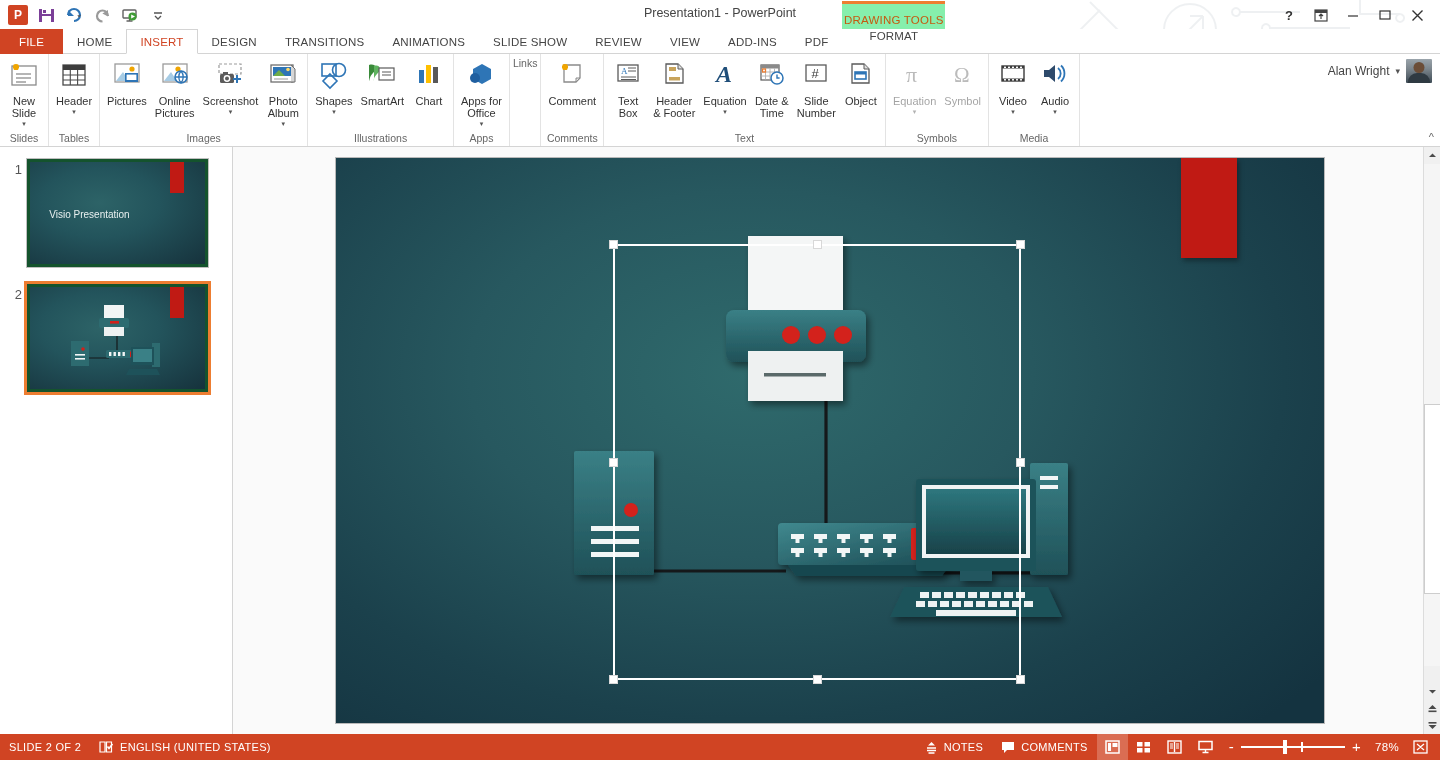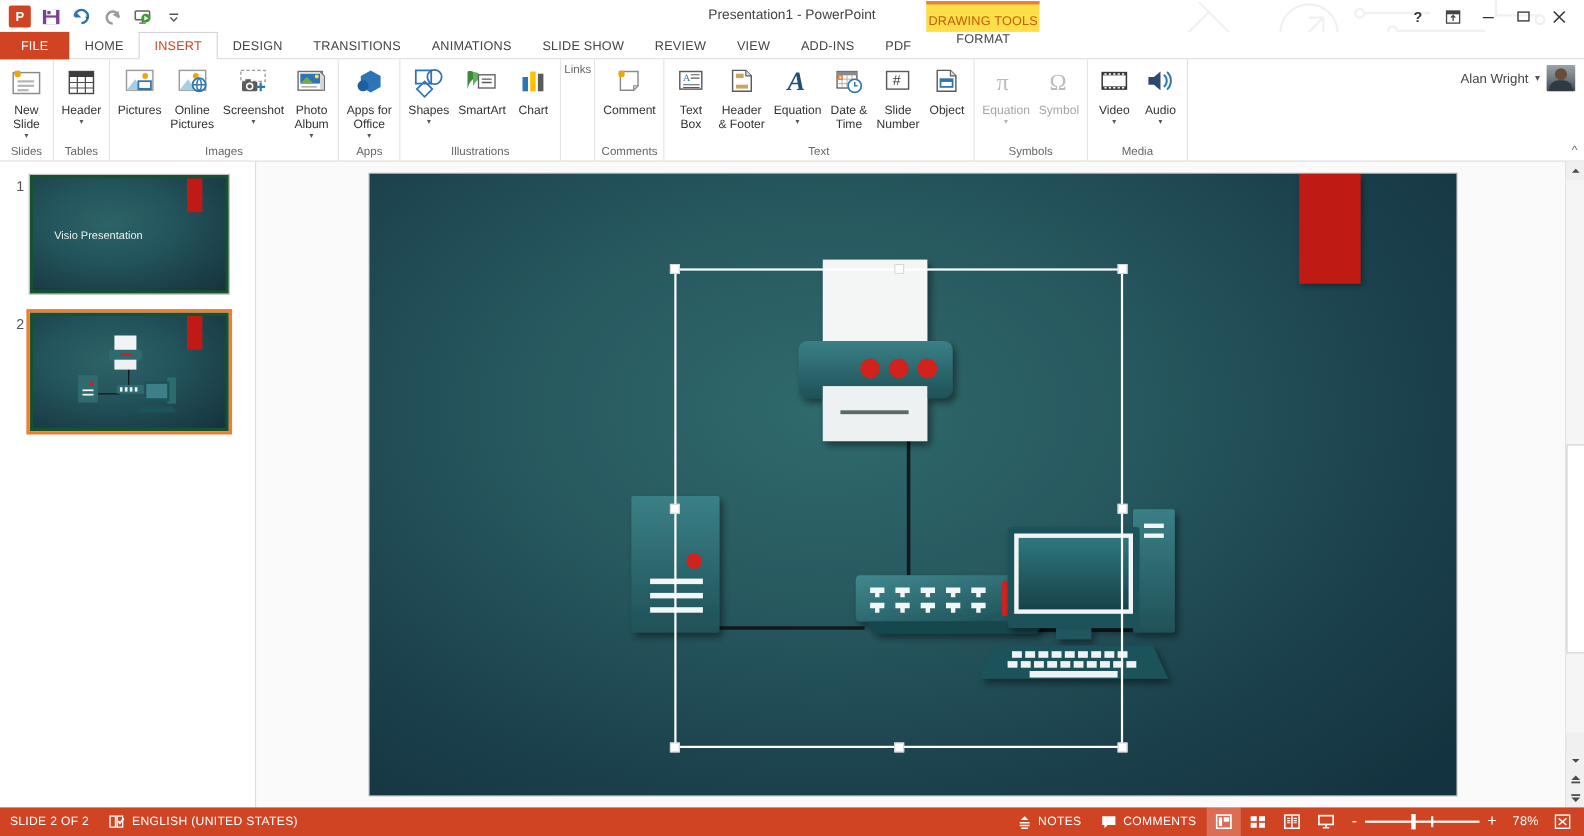--- a/index.html
+++ b/index.html
@@ -57,21 +57,21 @@
   .tab.active {
     background: #fff; color: #d04423;
     border-color: #d4d4d4; border-bottom: 1px solid #fff;
     position: relative; z-index: 2;
   }
   .tab.ctx { background: #fce4cd; color: #444; }
   .tab.ctx.sel { background:#fff; }
   .ctx-wrap { position: relative; }
   .ctx-header {
     position: absolute; top: -28px; left: 0; width: 100%;
-    height: 28px; background: #fde047; border-top: 3px solid #ed7d31;
+    height: 28px; background: #86efac; border-top: 3px solid #ed7d31;
     display: flex; align-items: flex-end; justify-content: center;
     padding-bottom: 3px;
     font-size: 11.5px; color: #c55a11; letter-spacing: .2px;
   }
   .tab-underline {
     position: absolute; bottom: 0; left: 0; width: 1440px; height: 1px; background: #d4d4d4;
   }
   .user-area {
     position: absolute; top: 30px; right: 8px; display: flex; align-items: center; gap: 6px; z-index: 6;
   }
@@ -413,36 +413,20 @@
             <div class="caret">▾</div>
           </div>
         </div>
         <div class="rgroup-label">Images</div>
       </div>
       <div class="rgroup">
         <div class="rgroup-items">
           <div class="rbtn">
             <div class="rbtn-ico">
               <svg width="32" height="30" viewBox="0 0 32 30">
-                <path d="M17 3 l9 5 v10 l-9 5 l-9 -5 V8 Z" fill="#2e75b6"></path>
-                <circle cx="10" cy="17" r="5" fill="#1f5fa0"></circle>
-              </svg>
-            </div>
-            <div class="rbtn-lbl" style="white-space: pre-line;">Apps for
-Office</div>
-            <div class="caret">▾</div>
-          </div>
-        </div>
-        <div class="rgroup-label">Apps</div>
-      </div>
-      <div class="rgroup">
-        <div class="rgroup-items">
-          <div class="rbtn">
-            <div class="rbtn-ico">
-              <svg width="32" height="30" viewBox="0 0 32 30">
                 <rect x="4" y="3" width="14" height="12" fill="none" stroke="#2e75b6" stroke-width="1.6"></rect>
                 <circle cx="21" cy="9" r="6.5" fill="none" stroke="#2e75b6" stroke-width="1.6"></circle>
                 <path d="M12 13 L19 20 L12 27 L5 20 Z" fill="none" stroke="#2e75b6" stroke-width="1.6"></path>
               </svg>
             </div>
             <div class="rbtn-lbl" style="white-space: pre-line;">Shapes</div>
             <div class="caret">▾</div>
           </div>
           <div class="rbtn">
             <div class="rbtn-ico">
@@ -460,20 +444,36 @@
               <svg width="32" height="30" viewBox="0 0 32 30">
                 <rect x="6" y="9" width="5" height="13" fill="#2e75b6"></rect>
                 <rect x="13" y="4" width="5" height="18" fill="#ffc000"></rect>
                 <rect x="20" y="6" width="5" height="16" fill="#595959"></rect>
               </svg>
             </div>
             <div class="rbtn-lbl" style="white-space: pre-line;">Chart</div>
           </div>
         </div>
         <div class="rgroup-label">Illustrations</div>
+      </div>
+      <div class="rgroup">
+        <div class="rgroup-items">
+          <div class="rbtn">
+            <div class="rbtn-ico">
+              <svg width="32" height="30" viewBox="0 0 32 30">
+                <path d="M17 3 l9 5 v10 l-9 5 l-9 -5 V8 Z" fill="#2e75b6"></path>
+                <circle cx="10" cy="17" r="5" fill="#1f5fa0"></circle>
+              </svg>
+            </div>
+            <div class="rbtn-lbl" style="white-space: pre-line;">Apps for
+Office</div>
+            <div class="caret">▾</div>
+          </div>
+        </div>
+        <div class="rgroup-label">Apps</div>
       </div>
       <div class="rgroup">
         <div class="rgroup-label">Links</div>
       </div>
       <div class="rgroup">
         <div class="rgroup-items">
           <div class="rbtn">
             <div class="rbtn-ico">
               <svg width="32" height="30" viewBox="0 0 32 30">
                 <path d="M8 4 h16 v13 l-4 4 H8 Z" fill="#fff" stroke="#8a8a8a" stroke-width="1.3"></path>

